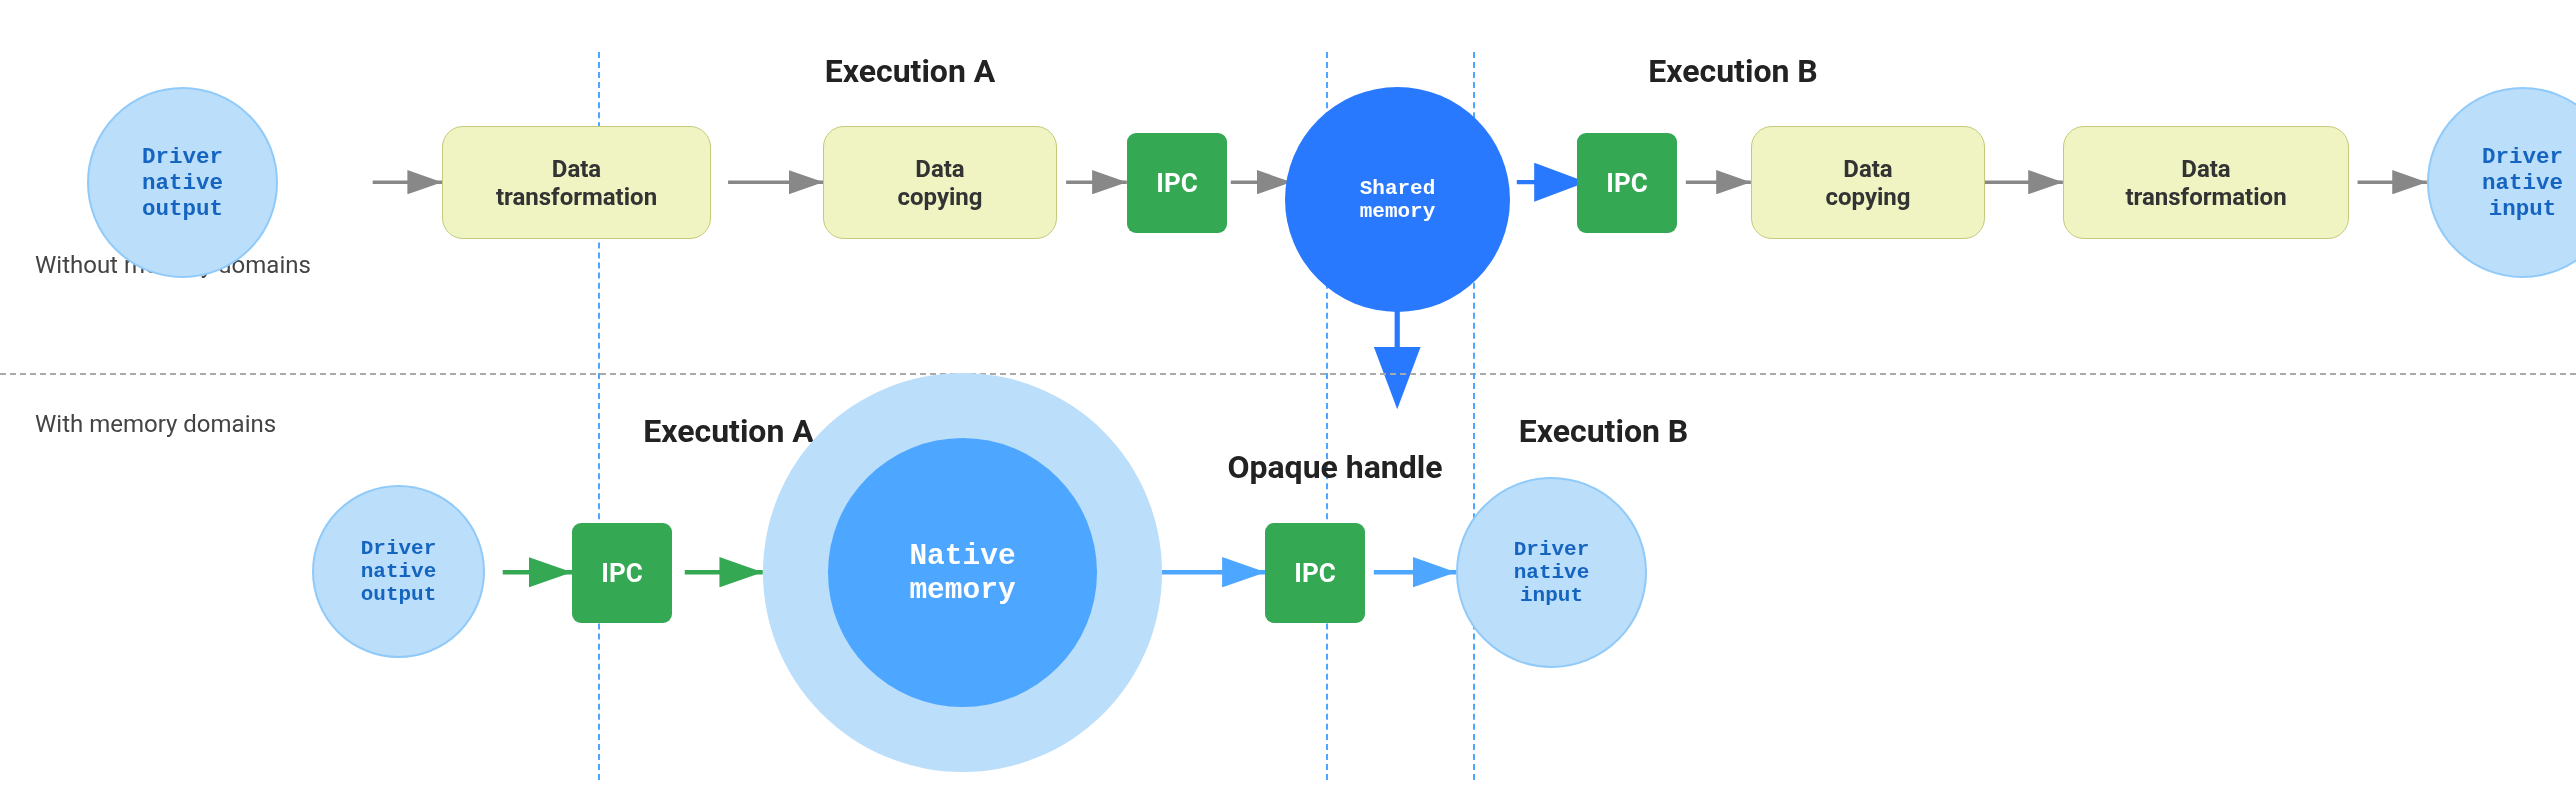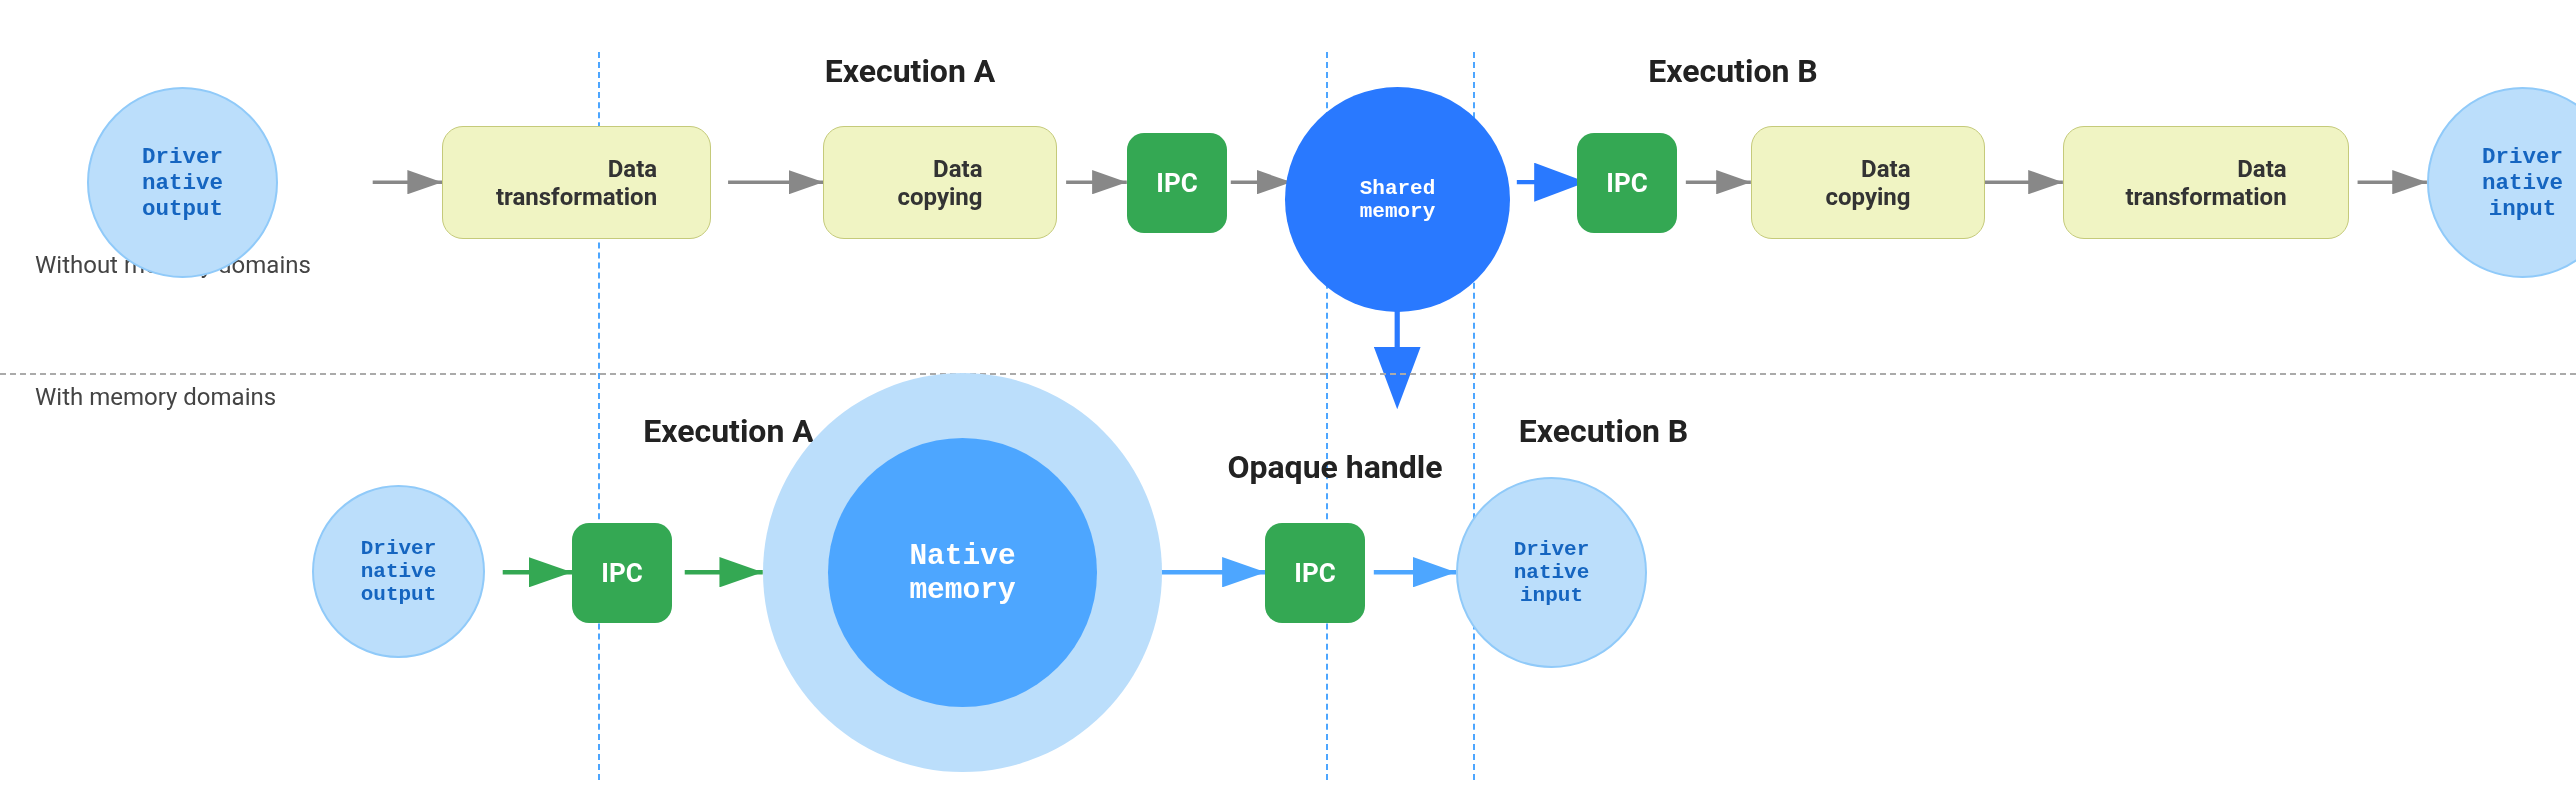--- a/index.html
+++ b/index.html
@@ -50,35 +50,35 @@
       border-left: 2.6px dashed #4da6ff;
     }
 
     
     .rect-node {
       position: absolute;
       border-radius: 21px;
       display: flex;
       align-items: center;
       justify-content: center;
-      text-align: right;
+      text-align: center;
       font-size: 24px;
       font-weight: 700;
       color: #333;
     }
 
     .rect-yellow {
       background: #f0f4c3;
       border: 1.7px solid #c5ca7a;
     }
 
     
     .rect-green {
       background: #34a853;
-      border-radius: 17px;
+      border-radius: 9px;
       display: flex;
       align-items: center;
       justify-content: center;
       text-align: center;
       font-size: 26px;
       font-weight: 700;
       color: #fff;
       position: absolute;
     }
 
@@ -169,21 +169,21 @@
     <line x1="580" y1="660" x2="660" y2="660" stroke="#34a853" stroke-width="5" marker-end="url(#arrowhead-green)"></line>
 
     <line x1="790" y1="660" x2="880" y2="660" stroke="#34a853" stroke-width="5" marker-end="url(#arrowhead-green)"></line>
 
     <line x1="1340" y1="660" x2="1460" y2="660" stroke="#4da6ff" stroke-width="5" marker-end="url(#arrowhead-blue2)"></line>
 
     <line x1="1585" y1="660" x2="1680" y2="660" stroke="#4da6ff" stroke-width="5" marker-end="url(#arrowhead-blue2)"></line>
   </svg>
 
   <div class="section-label" style="left:35px; top:251px;">Without memory domains</div>
-  <div class="section-label" style="left:35px; top:383px;">With memory domains</div>
+  <div class="section-label" style="left:35px; top:410px;">With memory domains</div>
 
   <div class="divider" style="top:373px;"></div>
 
   <div class="vline" style="left:598px; top:52px; height:728px;"></div>
   <div class="vline" style="left:1326px; top:52px; height:728px;"></div>
   <div class="vline" style="left:1473px; top:52px; height:728px;"></div>
 
   <div class="exec-label" style="left:780px; top:52px; width:260px;">Execution A</div>
 
   <div class="exec-label" style="left:1603px; top:52px; width:260px;">Execution B</div>

